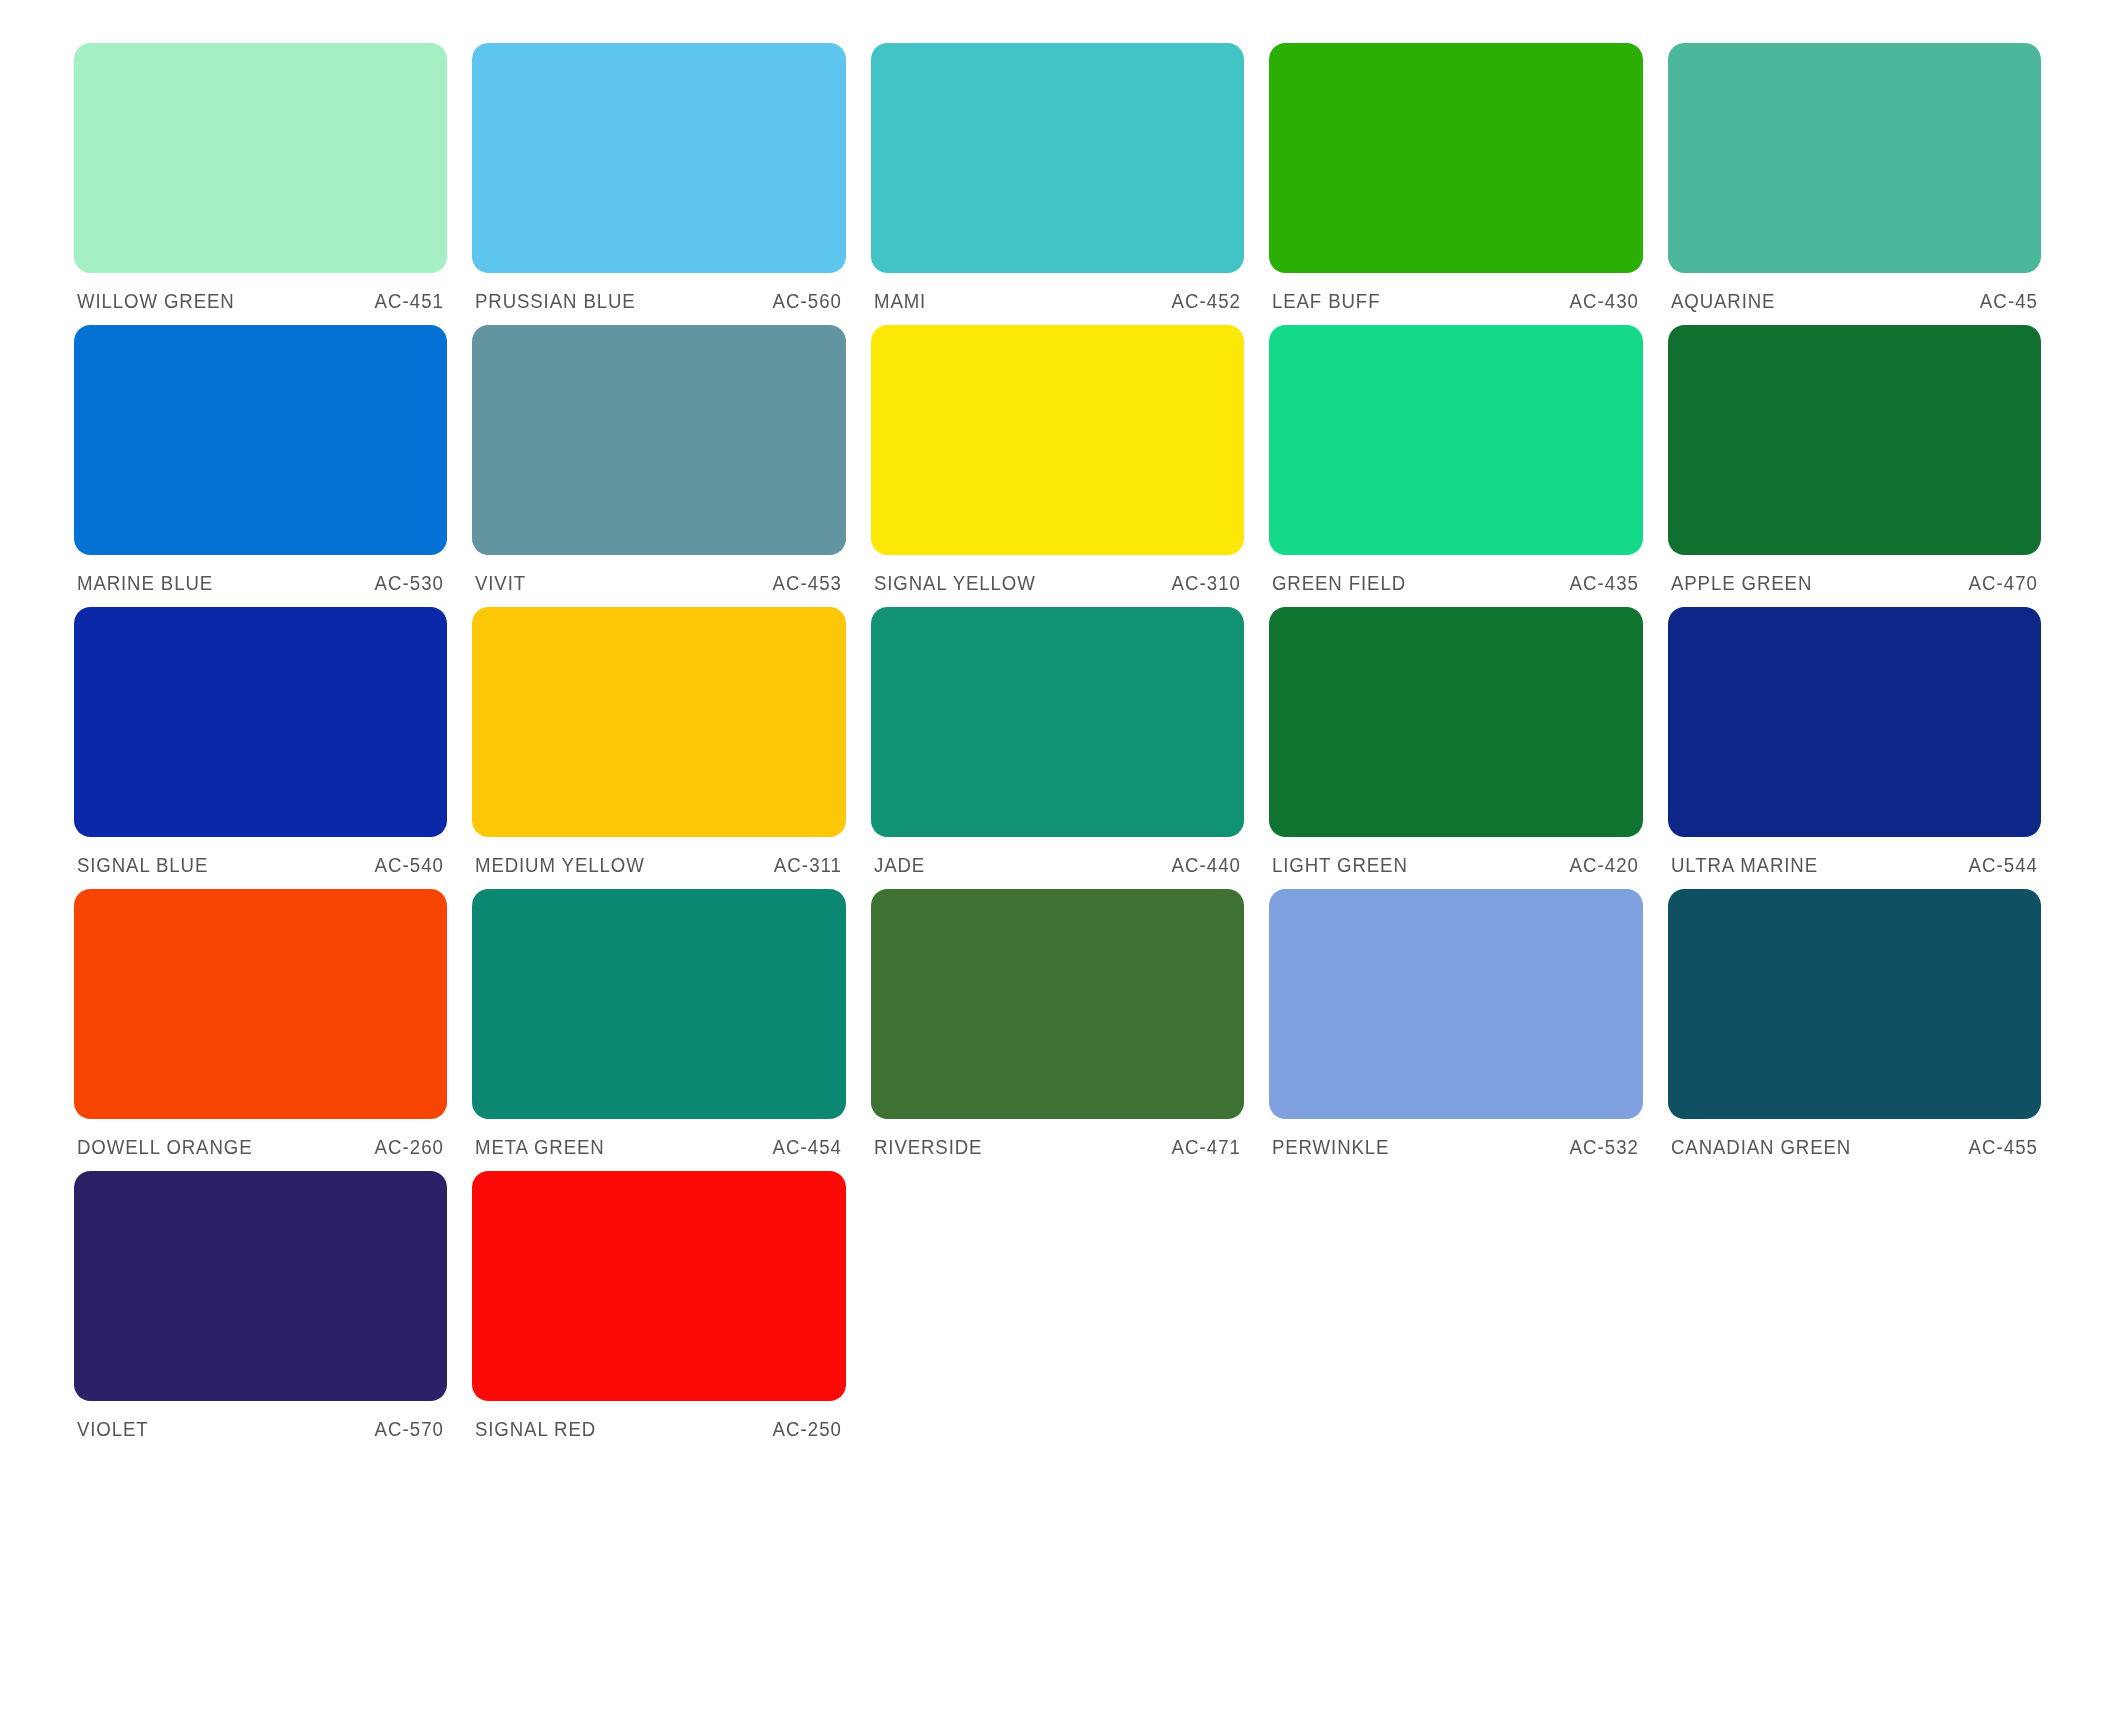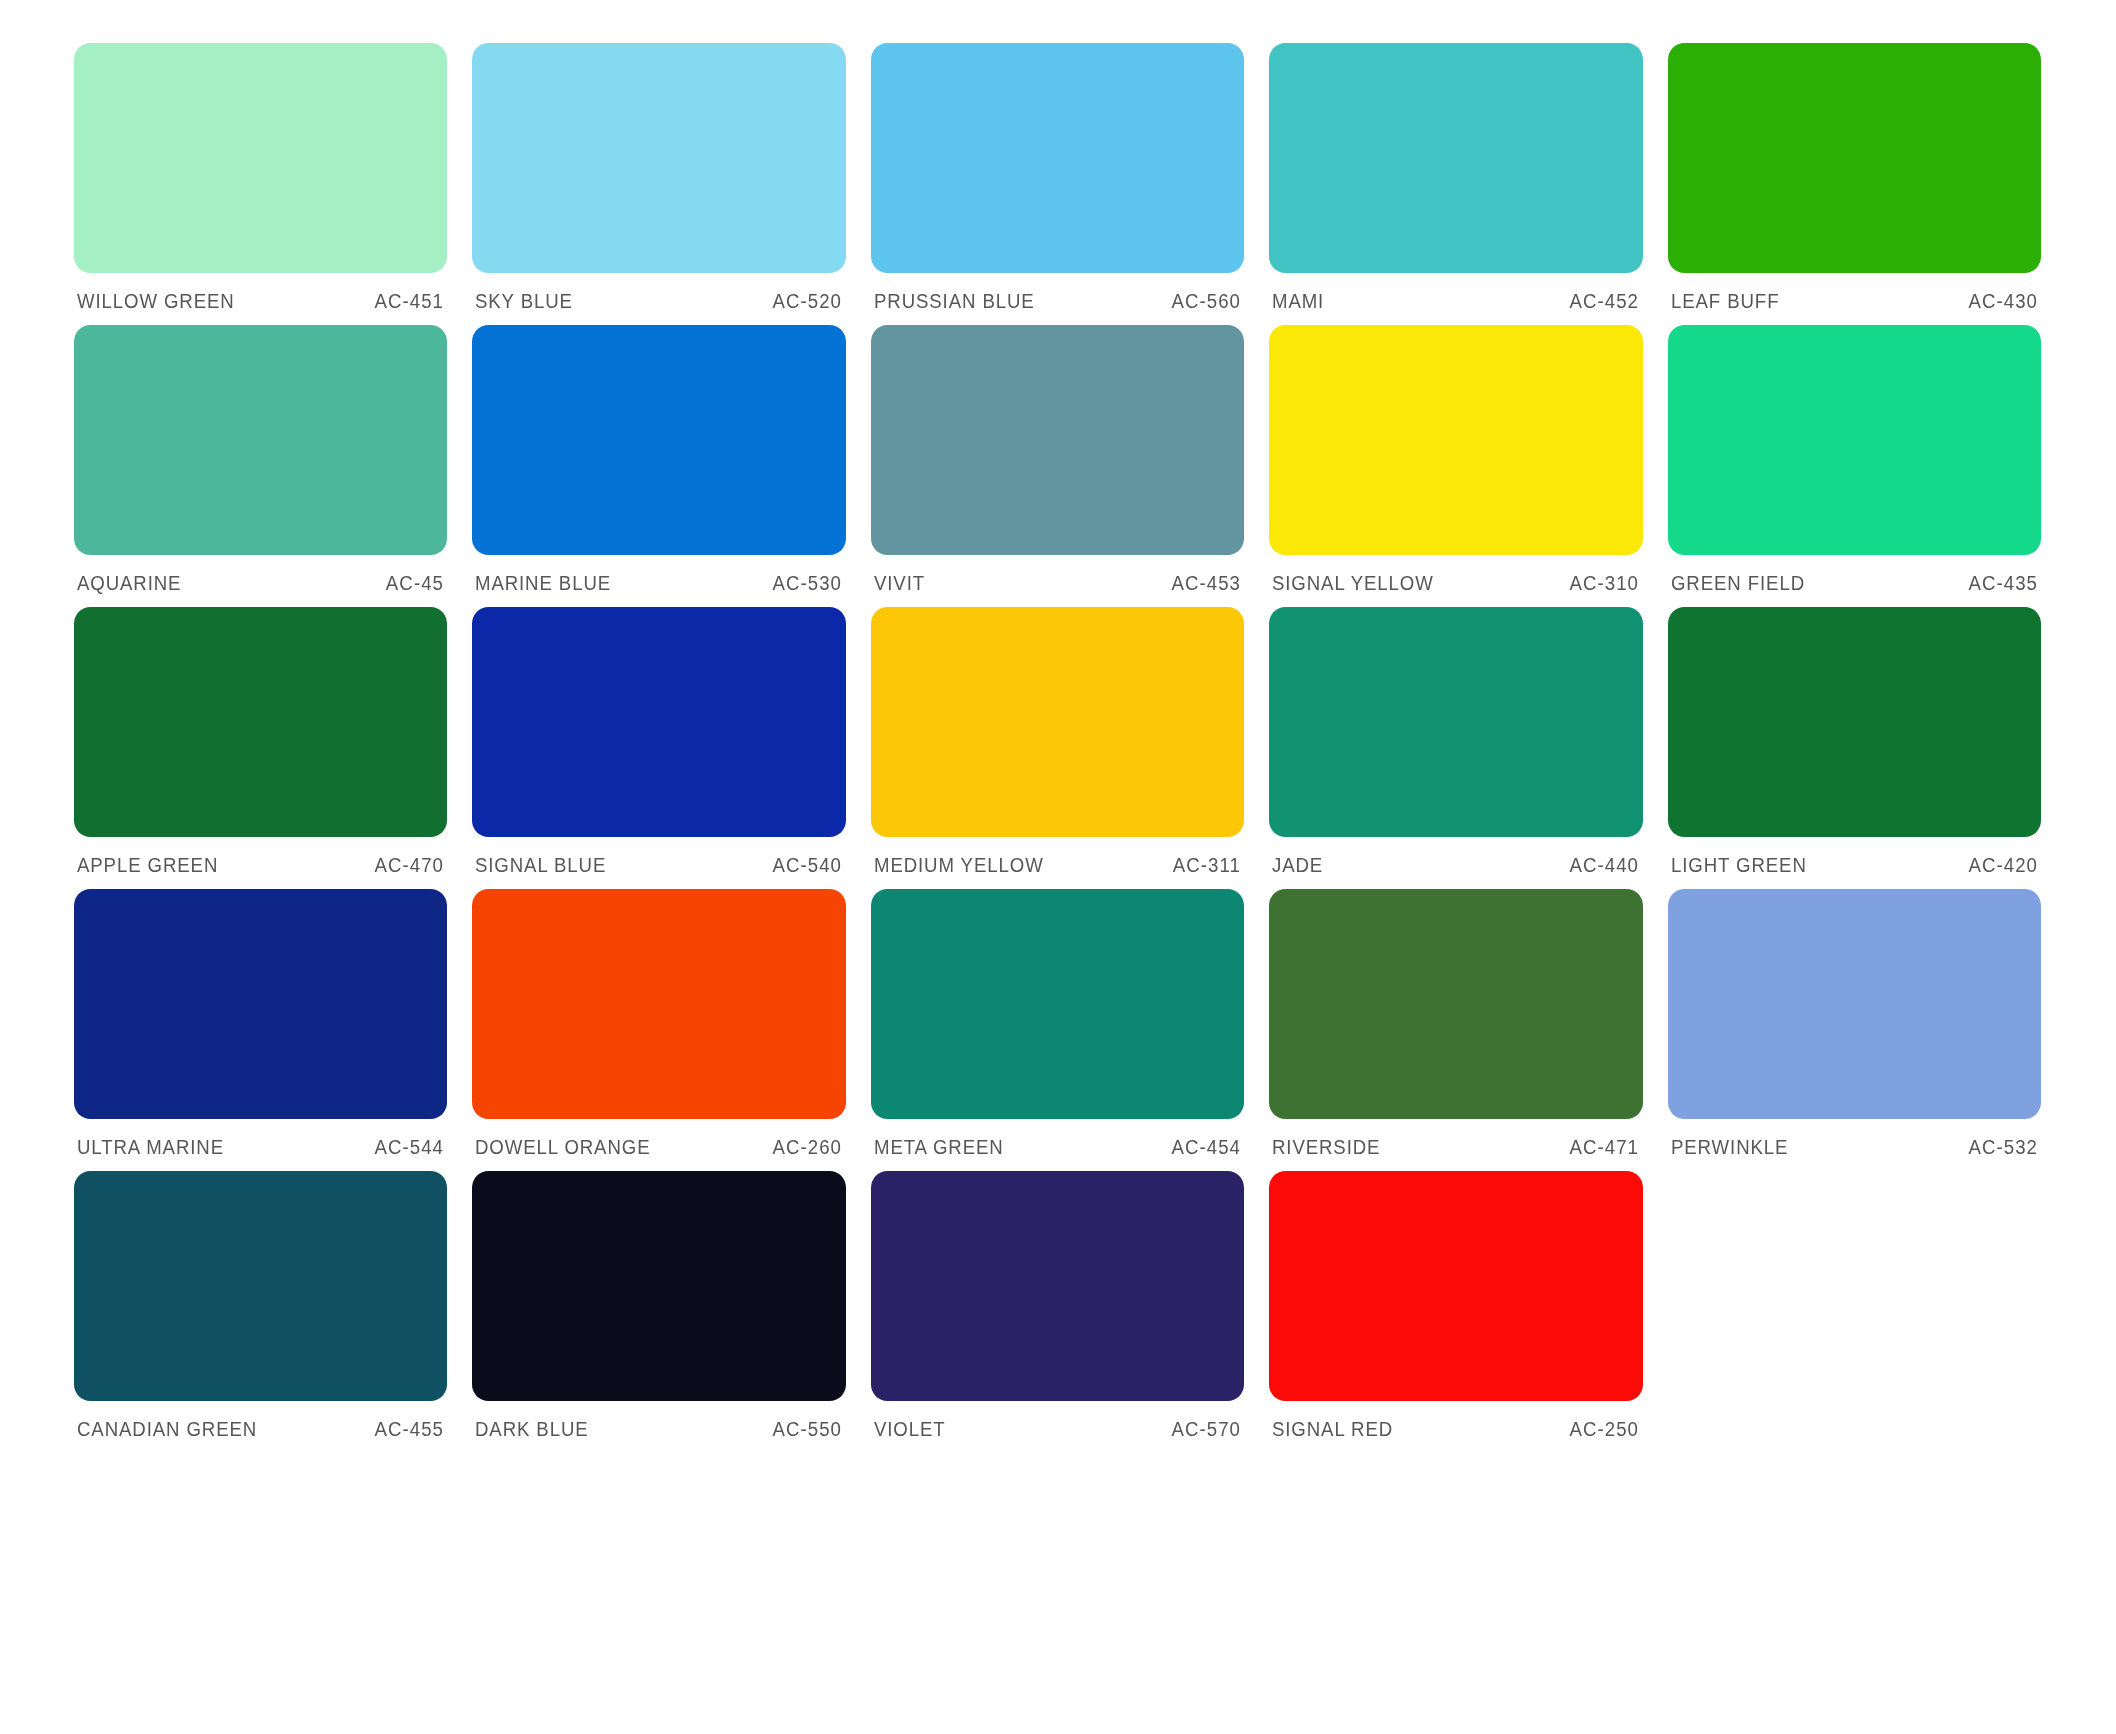--- a/index.html
+++ b/index.html
@@ -65,27 +65,20 @@
 <div id="sheet">
   <div id="grid">
       <div class="swatch-cell">
         <div class="chip" style="background: rgb(164, 239, 196);"></div>
         <div class="caption">
           <span class="name">WILLOW GREEN</span>
           <span class="code">AC-451</span>
         </div>
       </div>
       <div class="swatch-cell">
-        <div class="chip" style="background: rgb(133, 218, 242);"></div>
-        <div class="caption">
-          <span class="name">SKY BLUE</span>
-          <span class="code">AC-520</span>
-        </div>
-      </div>
-      <div class="swatch-cell">
         <div class="chip" style="background: rgb(94, 197, 238);"></div>
         <div class="caption">
           <span class="name">PRUSSIAN BLUE</span>
           <span class="code">AC-560</span>
         </div>
       </div>
       <div class="swatch-cell">
         <div class="chip" style="background: rgb(67, 196, 196);"></div>
         <div class="caption">
           <span class="name">MAMI</span>
@@ -202,27 +195,20 @@
         <div class="caption">
           <span class="name">PERWINKLE</span>
           <span class="code">AC-532</span>
         </div>
       </div>
       <div class="swatch-cell">
         <div class="chip" style="background: rgb(15, 81, 98);"></div>
         <div class="caption">
           <span class="name">CANADIAN GREEN</span>
           <span class="code">AC-455</span>
-        </div>
-      </div>
-      <div class="swatch-cell">
-        <div class="chip" style="background: rgb(11, 11, 28);"></div>
-        <div class="caption">
-          <span class="name">DARK BLUE</span>
-          <span class="code">AC-550</span>
         </div>
       </div>
       <div class="swatch-cell">
         <div class="chip" style="background: rgb(43, 33, 102);"></div>
         <div class="caption">
           <span class="name">VIOLET</span>
           <span class="code">AC-570</span>
         </div>
       </div>
       <div class="swatch-cell">

